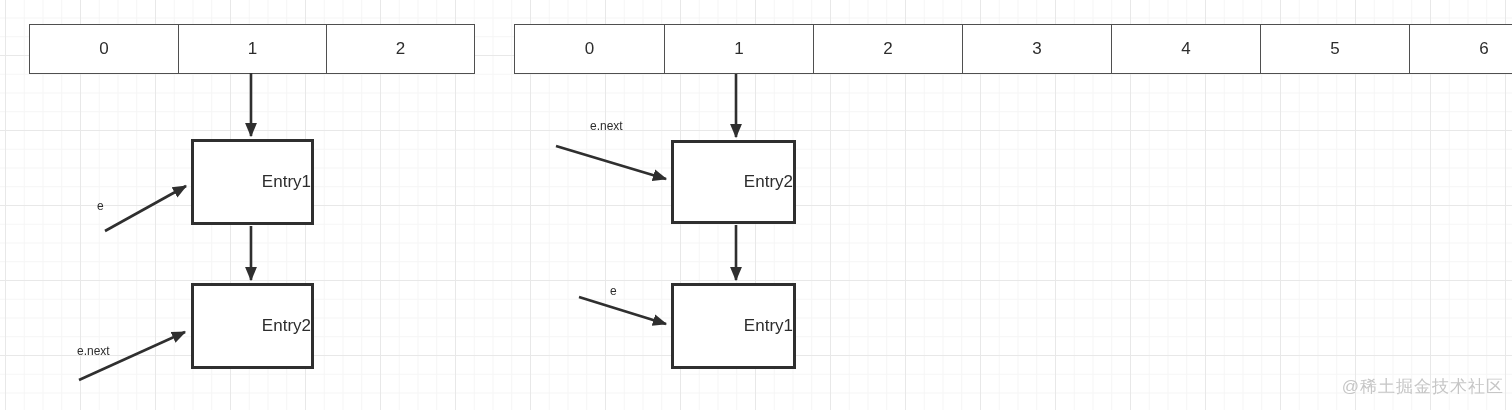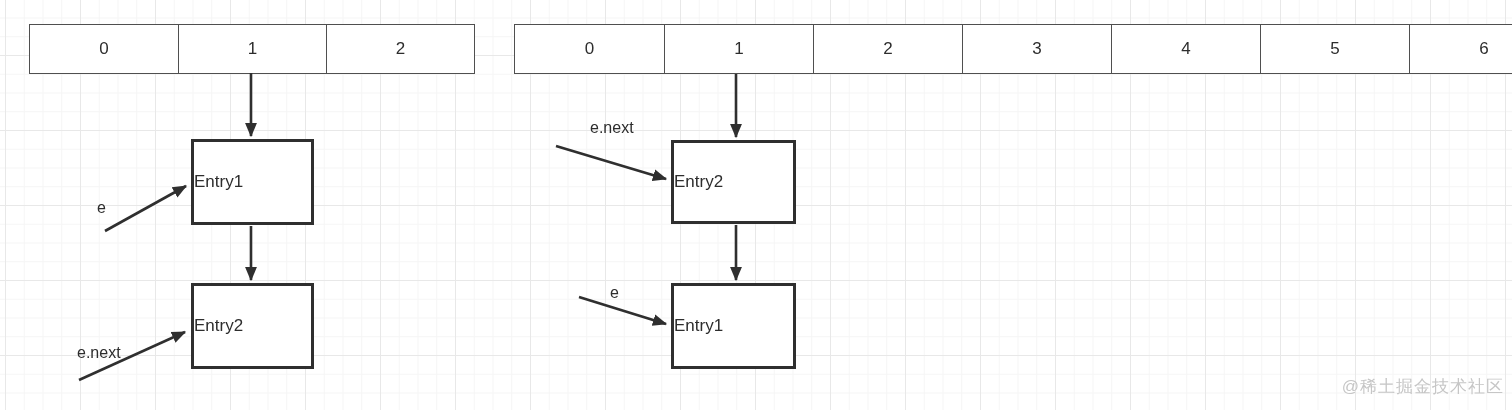--- a/index.html
+++ b/index.html
@@ -45,31 +45,31 @@
   .array-left  .bucket-cell { width: 148px; }
   .array-right { left: 514px; }
   .array-right .bucket-cell { width: 149px; }
   .entry-node {
     position: absolute;
     background: #ffffff;
     border: 3px solid #2f2f2f;
     box-sizing: border-box;
     display: flex;
     align-items: center;
-    justify-content: flex-start;
+    justify-content: flex-end;
     font-size: 17px;
     color: #2d2d2d;
   }
   .node-l1 { left: 191px; top: 139px; width: 123px; height: 86px; }
   .node-l2 { left: 191px; top: 283px; width: 123px; height: 86px; }
   .node-r1 { left: 671px; top: 140px; width: 125px; height: 84px; }
   .node-r2 { left: 671px; top: 283px; width: 125px; height: 86px; }
   .ptr-label {
     position: absolute;
-    font-size: 16px;
+    font-size: 12px;
     color: #2d2d2d;
     white-space: nowrap;
   }
   .lbl-e-left     { left: 97px;  top: 199px; }
   .lbl-enext-left { left: 77px;  top: 344px; }
   .lbl-enext-right{ left: 590px; top: 119px; }
   .lbl-e-right    { left: 610px; top: 284px; }
   .arrow-layer {
     position: absolute;
     left: 0; top: 0;

